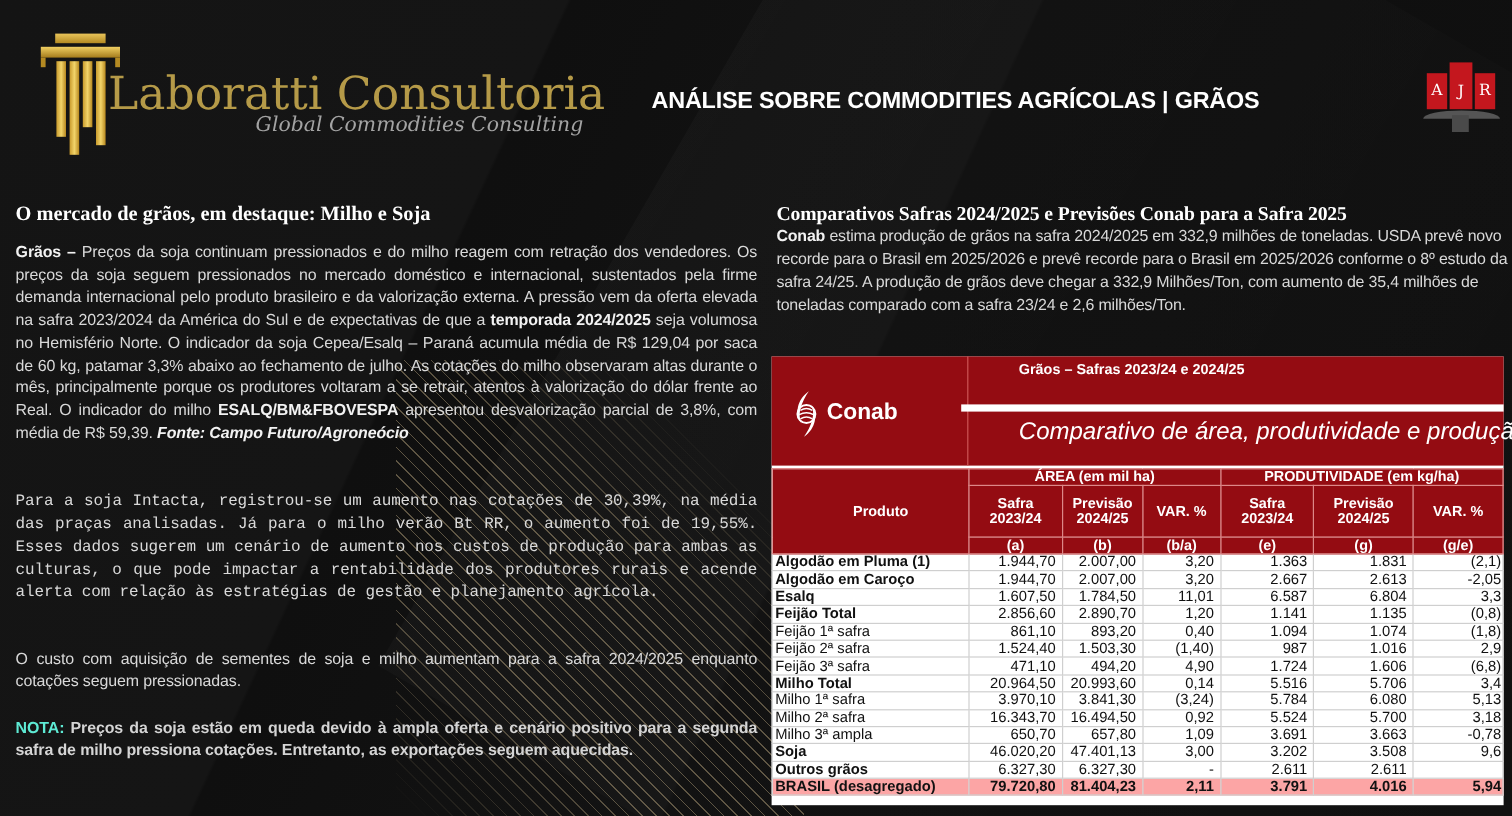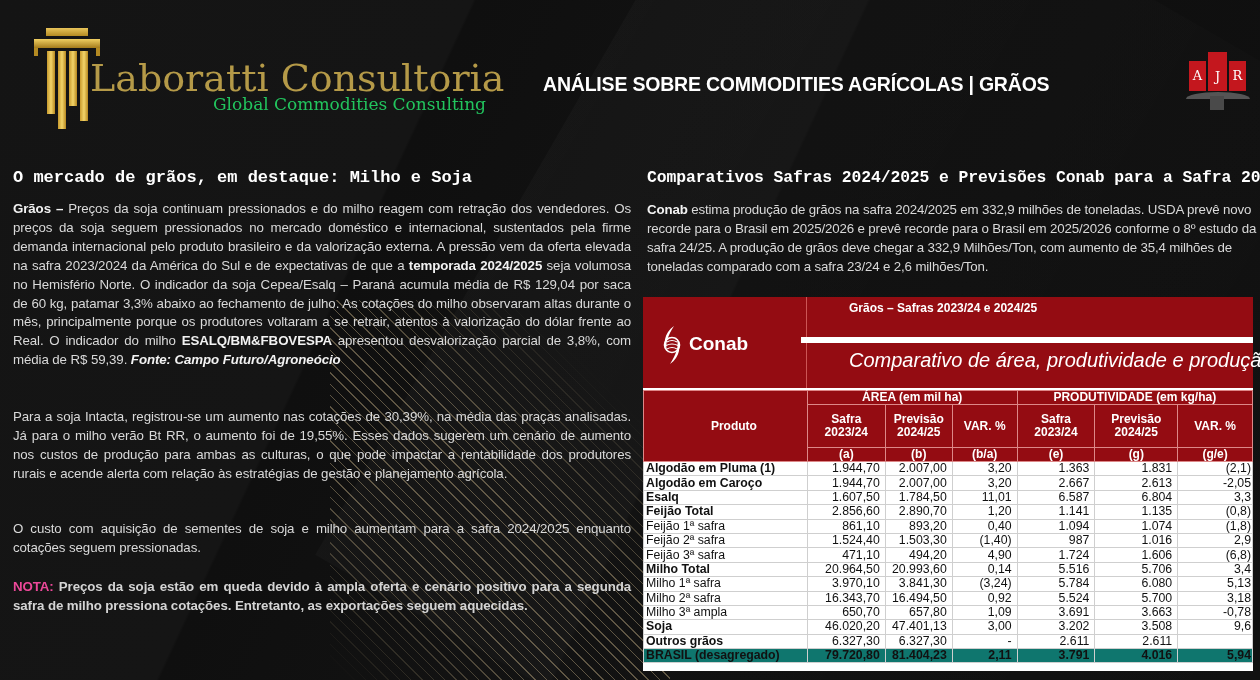--- a/index.html
+++ b/index.html
@@ -35,51 +35,51 @@
   .logo-pillar .cap { position: absolute; left: 2px; top: 11px; width: 66px; height: 9px; background: linear-gradient(180deg,#f0cf62,#a57c1c); }
   .logo-pillar .cap-l, .logo-pillar .cap-r { position: absolute; top: 20px; width: 4px; height: 8px; background:#b48a22; }
   .logo-pillar .cap-l { left: 2px; } .logo-pillar .cap-r { left: 64px; }
   .logo-pillar .col { position: absolute; top: 23px; width: 8px; background: linear-gradient(90deg,#c89a2c,#f2d46a,#b7881f); }
   .logo-title {
     position: absolute; left: 60px; top: 30px;
     font-family: "DejaVu Serif", serif; font-size: 38px; color: #b59a48; letter-spacing: 0px; white-space: nowrap;
   }
   .logo-sub {
     position: absolute; left: 183px; top: 68px;
-    font-family: "DejaVu Serif", serif; font-size: 17px; color: #22c55e; white-space: nowrap;
+    font-family: "DejaVu Serif", serif; font-style: italic; font-size: 17px; color: #a3a3a3; white-space: nowrap;
   }
   .header-title {
     position: absolute; left: 543px; top: 73px;
     font-family: "Liberation Sans", sans-serif; font-weight: bold; font-size: 19.5px; color: #ffffff; letter-spacing: -0.2px; white-space: nowrap;
   }
   .ajr { position: absolute; left: 1186px; top: 50px; width: 68px; height: 58px; }
   .ajr .blk { position: absolute; background: #c4171e; color: #fff; font-family: "DejaVu Serif", serif; font-size: 13px; text-align: center; }
   .ajr .b1 { left: 3px; top: 11px; width: 17px; height: 30px; line-height: 30px; }
   .ajr .b2 { left: 22px; top: 2px; width: 19px; height: 39px; line-height: 50px; }
   .ajr .b3 { left: 43px; top: 11px; width: 17px; height: 30px; line-height: 30px; }
   .ajr .base { position: absolute; left: 0; top: 42px; width: 64px; height: 7px; background: #555; border-radius: 50% 50% 0 0 / 100% 100% 0 0; }
   .ajr .stem { position: absolute; left: 24px; top: 46px; width: 14px; height: 14px; background: #4a4a4a; }
 
   
   .left-col { position: absolute; left: 13px; top: 168px; width: 618px; }
-  .section-title { font-family: Liberation Mono, monospace; font-weight: bold; font-size: 17px; color: #fff; white-space: nowrap; }
+  .section-title { font-family: Liberation Serif, serif; font-weight: bold; font-size: 17px; color: #fff; white-space: nowrap; }
   .left-col .section-title { margin-bottom: 13px; }
   .para {
     font-family: "Liberation Sans", sans-serif; font-size: 13.3px; line-height: 18.9px; color: #d9d9d9;
     text-align: justify; letter-spacing: -0.1px;
   }
   .para b { color: #f2f2f2; }
   .para .src { font-weight: bold; font-style: italic; color: #f2f2f2; }
-  .p2 { margin-top: 38px; }
+  .p2 { margin-top: 38px; font-family: Liberation Mono, monospace; }
   .p3 { margin-top: 36px; }
   .p4 { margin-top: 20px; font-weight: bold; color: #d4d4d4; }
 
   
   .right-col { position: absolute; left: 647px; top: 168px; width: 610px; }
-  .right-col .section-title { margin-bottom: 14px; font-size: 16.4px; letter-spacing: -0.1px; }
+  .right-col .section-title { font-size: 16.4px; letter-spacing: -0.1px; }
   .right-col .para { text-align: left; letter-spacing: -0.15px; }
 
   
   .conab { position: absolute; left: 643px; top: 297px; width: 610px; height: 374px; background: #fff; }
   .conab-head { position: absolute; left: 0; top: 0; width: 610px; height: 91px; background: #940c12; }
   .conab-head .logo-cell { position: absolute; left: 0; top: 0; width: 164px; height: 91px; border-right: 1px solid #c55; }
   .conab-head .conab-icon { position: absolute; left: 15px; top: 28px; width: 28px; height: 40px; }
   .conab-head .conab-name { position: absolute; left: 46px; top: 36px; font-family: "Liberation Sans", sans-serif; font-weight: bold; font-size: 19px; color: #fff; }
   .conab-head .t1 { position: absolute; left: 206px; top: 4px; font-family: "Liberation Sans", sans-serif; font-weight: bold; font-size: 12px; color: #fff; white-space: nowrap; }
   .conab-head .bar { position: absolute; left: 158px; top: 40px; width: 452px; height: 6px; background: #fff; }
@@ -95,21 +95,21 @@
   }
   table.grid th.grp { height: 14px; font-size: 12px; }
   table.grid th.sub { height: 43px; font-size: 12px; }
   table.grid th.letter { height: 14px; font-size: 12px; }
   table.grid td {
     color: #111; border: 1px solid #cfcfcf; height: 14.4px; line-height: 13px;
     padding: 0 5px 0 3px; text-align: right; white-space: nowrap; font-size: 12.3px;
   }
   table.grid td.name { text-align: left; padding-left: 2px; }
   table.grid tr.bold td.name { font-weight: bold; }
-  table.grid tr.total td { background: #0f766e; font-weight: bold; }
+  table.grid tr.total td { background: #fca5a5; font-weight: bold; }
   table.grid td.lastcol { padding-right: 1px; }
 </style>
 </head>
 <body>
 
 <div class="bg-layer">
   <div class="bg-diag"></div>
   <div class="bg-stripes"></div>
 </div>
 
@@ -138,21 +138,21 @@
     <div class="blk b3">R</div>
     <div class="base"></div>
     <div class="stem"></div>
   </div>
 
   <div class="left-col">
     <div class="section-title">O mercado de grãos, em destaque: Milho e Soja</div>
     <p class="para"><b>Grãos –</b><span> Preços da soja continuam pressionados e do milho reagem com retração dos vendedores. Os preços da soja seguem pressionados no mercado doméstico e internacional, sustentados pela firme demanda internacional pelo produto brasileiro e da valorização externa. A pressão vem da oferta elevada na safra 2023/2024 da América do Sul e de expectativas de que a </span><b>temporada 2024/2025</b><span> seja volumosa no Hemisfério Norte. O indicador da soja Cepea/Esalq – Paraná acumula média de R$ 129,04 por saca de 60 kg, patamar 3,3% abaixo ao fechamento de julho. As cotações do milho observaram altas durante o mês, principalmente porque os produtores voltaram a se retrair, atentos à valorização do dólar frente ao Real. O indicador do milho </span><b>ESALQ/BM&amp;FBOVESPA</b><span> apresentou desvalorização parcial de 3,8%, com média de R$ 59,39. </span><span class="src">Fonte: Campo Futuro/Agroneócio</span></p>
     <p class="para p2">Para a soja Intacta, registrou-se um aumento nas cotações de 30,39%, na média das praças analisadas. Já para o milho verão Bt RR, o aumento foi de 19,55%. Esses dados sugerem um cenário de aumento nos custos de produção para ambas as culturas, o que pode impactar a rentabilidade dos produtores rurais e acende alerta com relação às estratégias de gestão e planejamento agrícola.</p>
     <p class="para p3">O custo com aquisição de sementes de soja e milho aumentam para a safra 2024/2025 enquanto cotações seguem pressionadas.</p>
-    <p class="para p4"><b style="color:#ec4899;">NOTA:</b><span> Preços da soja estão em queda devido à ampla oferta e cenário positivo para a segunda safra de milho pressiona cotações. Entretanto, as exportações seguem aquecidas.</span></p>
+    <p class="para p4"><b style="color:#5eead4;">NOTA:</b><span> Preços da soja estão em queda devido à ampla oferta e cenário positivo para a segunda safra de milho pressiona cotações. Entretanto, as exportações seguem aquecidas.</span></p>
   </div>
 
   <div class="right-col">
     <div class="section-title">Comparativos Safras 2024/2025 e Previsões Conab para a Safra 2025</div>
     <p class="para"><b>Conab</b><span> estima produção de grãos na safra 2024/2025 em 332,9 milhões de toneladas. USDA prevê novo recorde para o Brasil em 2025/2026 e prevê recorde para o Brasil em 2025/2026 conforme o 8º estudo da safra 24/25. A produção de grãos deve chegar a 332,9 Milhões/Ton, com aumento de 35,4 milhões de toneladas comparado com a safra 23/24 e 2,6 milhões/Ton.</span></p>
   </div>
 
   <div class="conab">
     <div class="conab-head">
       <div class="logo-cell">

